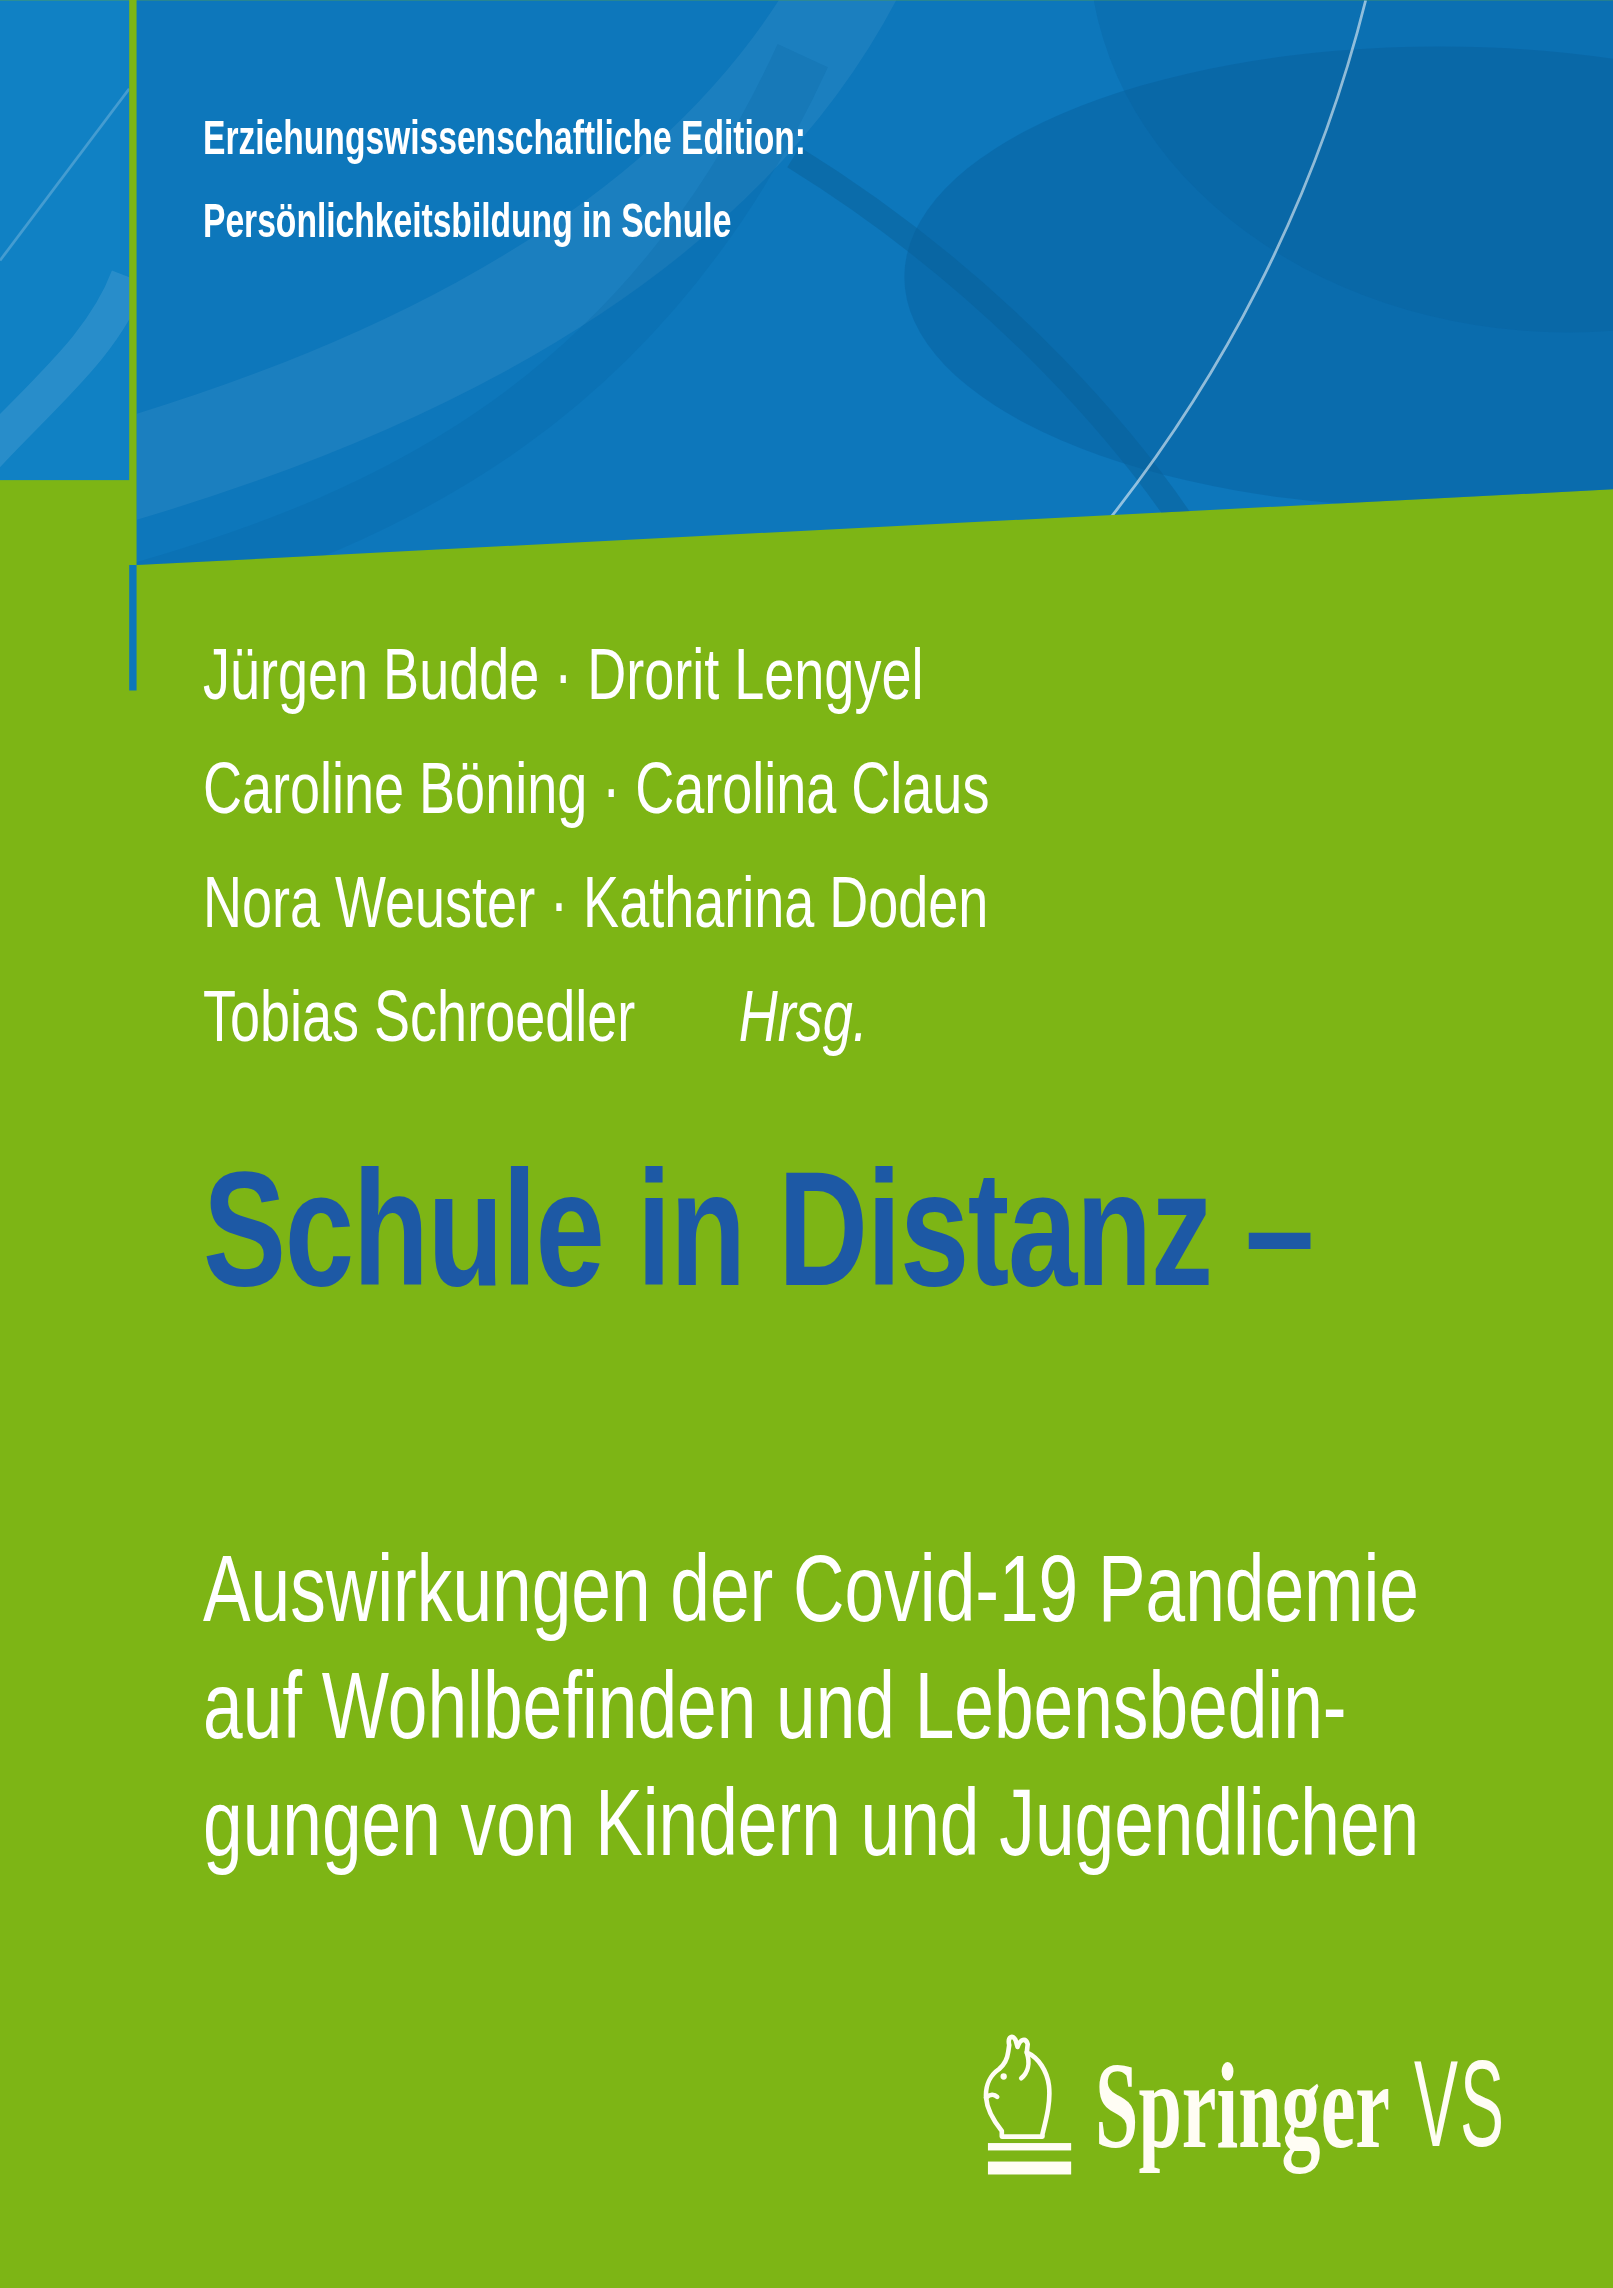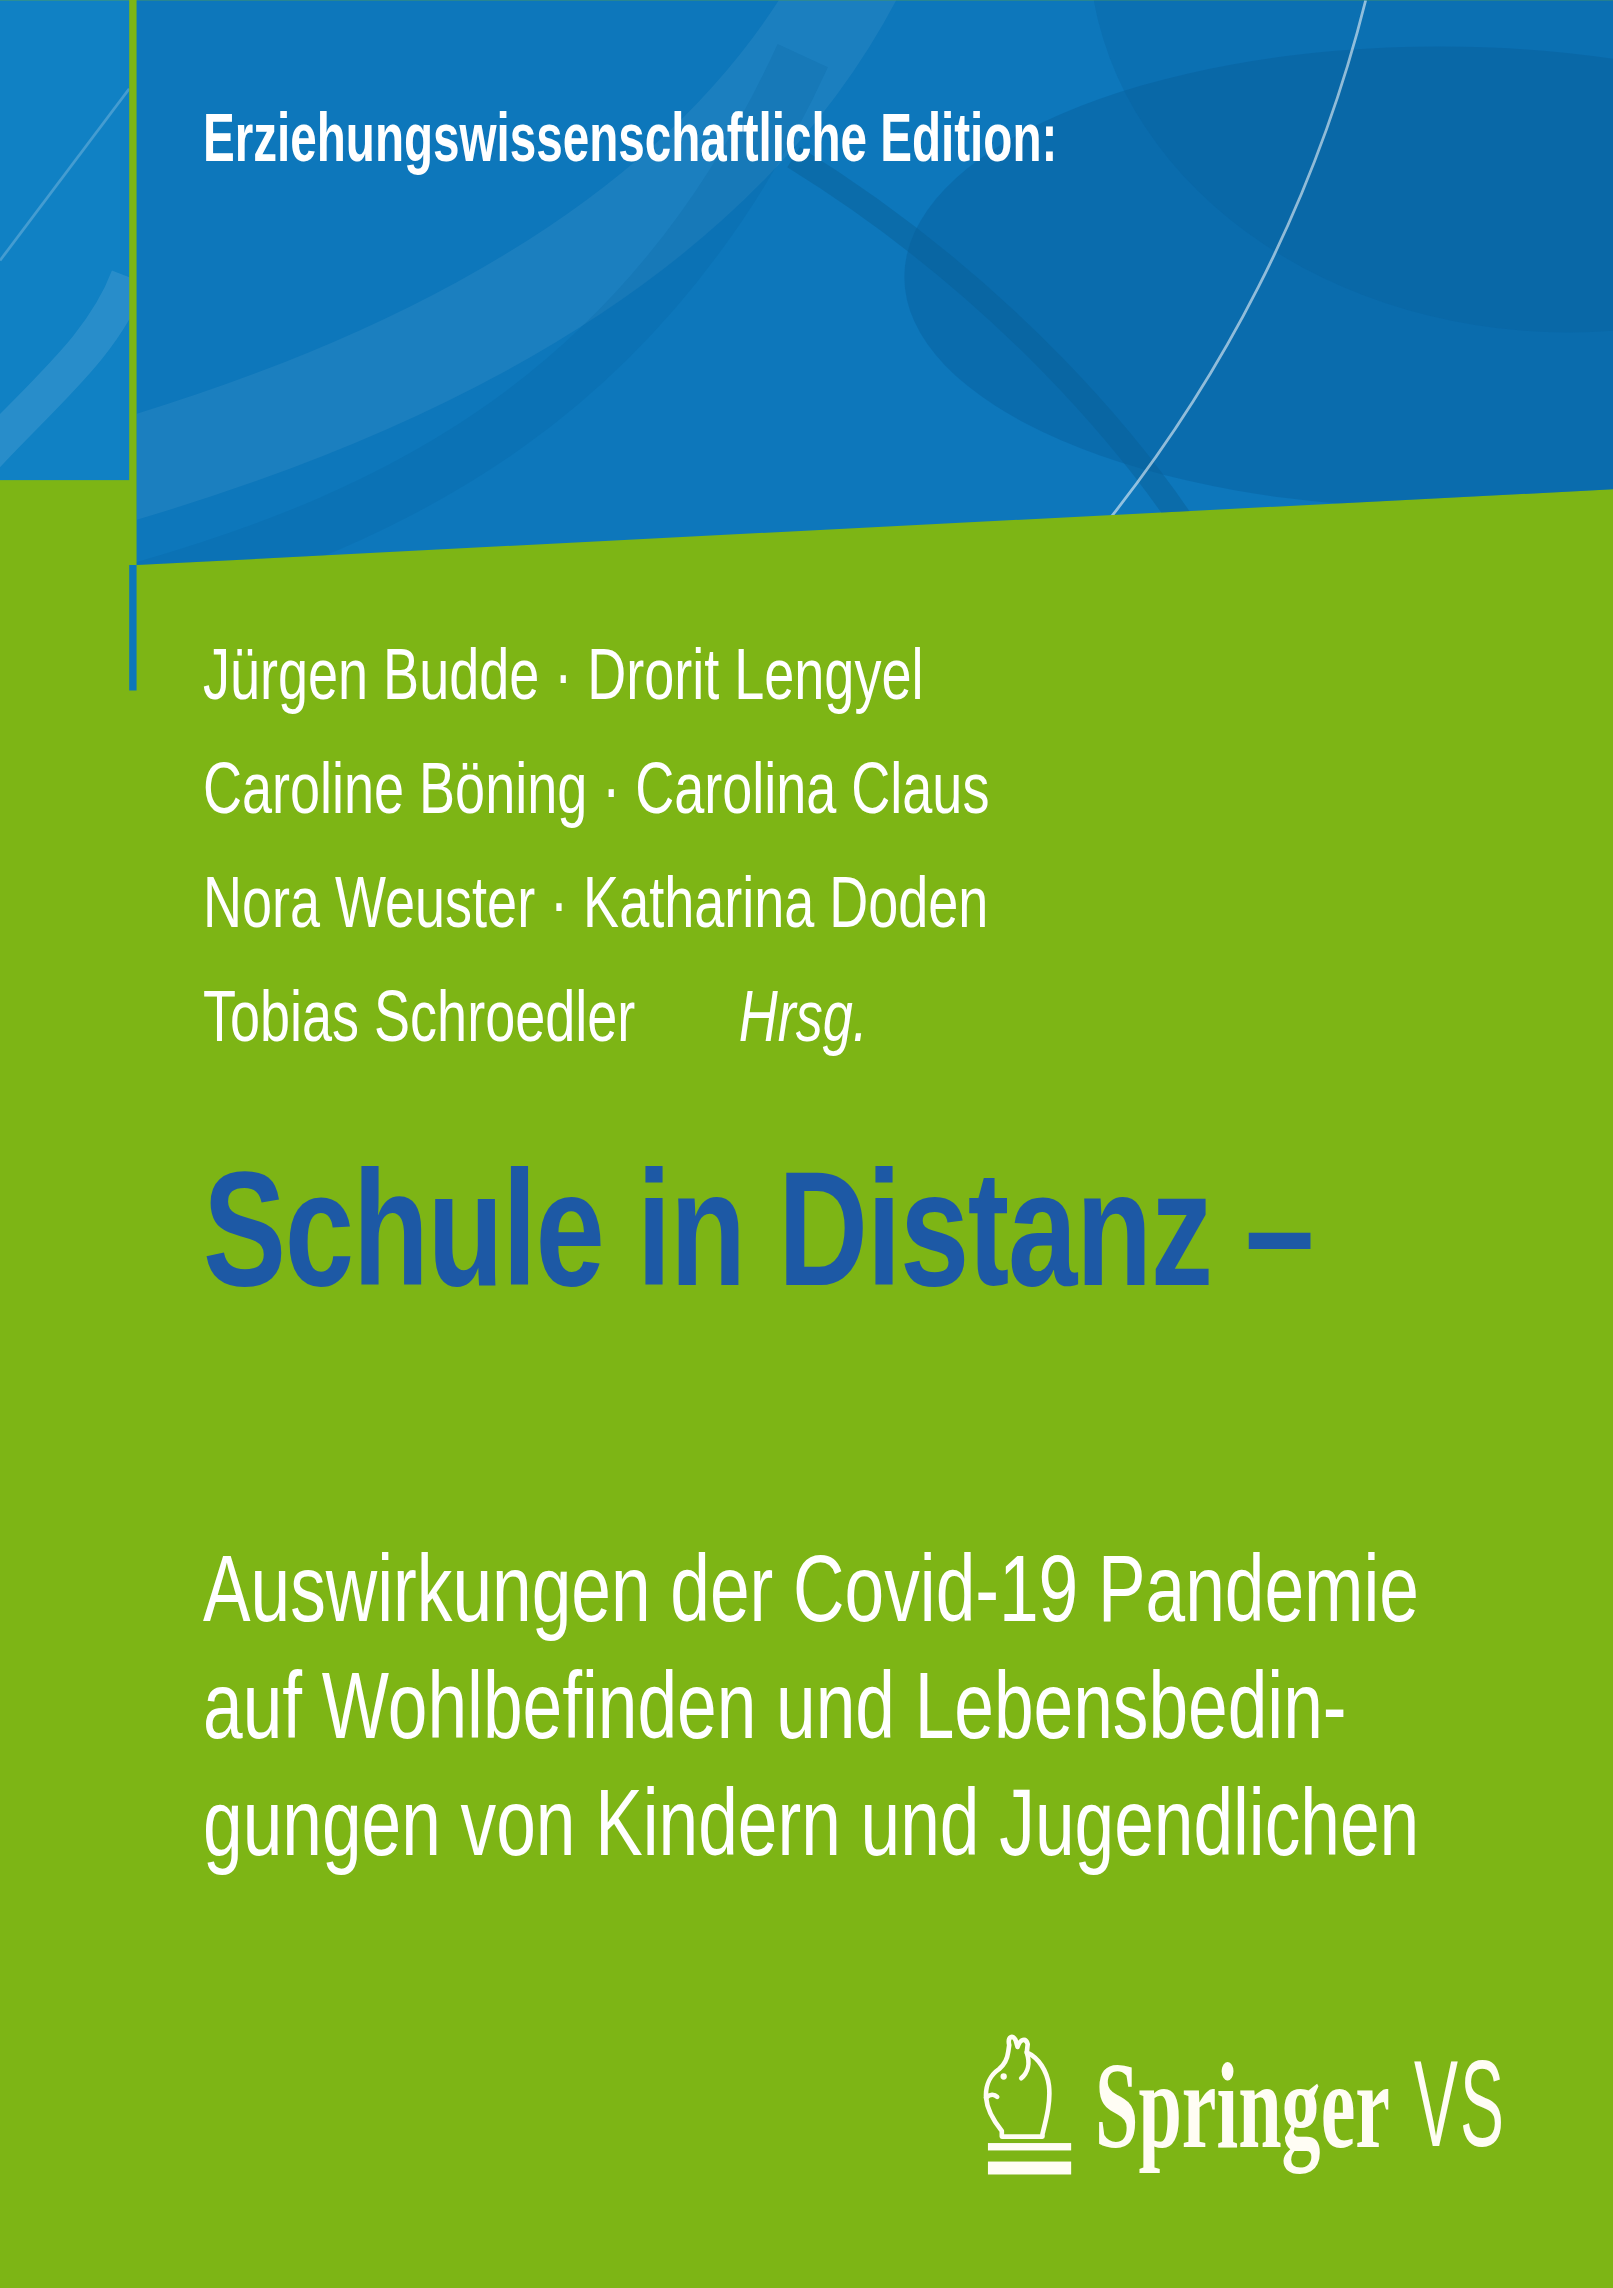--- a/index.html
+++ b/index.html
@@ -19,21 +19,21 @@
     font-family:"Liberation Sans",sans-serif;
     background:var(--green,#7db515);
   }
   .bg{position:absolute;left:0;top:0;width:1613px;height:2289px;display:block;}
 
   
   .txt{position:absolute;white-space:nowrap;}
   .cond{display:inline-block;transform-origin:0 50%;}
 
   .series{left:203px;top:96px;color:var(--text-white,#fff);
-          font-size:68px;font-weight:bold;line-height:83px;letter-spacing:0;}
+          font-size:48px;font-weight:bold;line-height:83px;letter-spacing:0;}
   .series .cond{transform:scaleX(0.70);}
 
   .authors{left:203px;top:617px;color:var(--text-white,#fff);
            font-size:72px;font-weight:400;line-height:114px;}
   .authors .cond{transform:scaleX(0.75);}
   .authors .hrsg{font-style:italic;margin-left:138px;}
 
   .booktitle{left:203px;top:1137px;color:var(--title-blue,#1d59a5);
              font-size:164px;font-weight:700;line-height:183px;letter-spacing:-1.8px;}
   .booktitle .cond{transform:scaleX(0.76);}
@@ -89,20 +89,21 @@
       <path d="M860,170 C1070,300 1240,480 1330,645" stroke="rgba(8,95,150,0.45)" stroke-width="26" fill="none"></path>
       <path d="M1480,0 C1430,200 1330,420 1150,625" stroke="rgba(255,255,255,0.55)" stroke-width="3" fill="none"></path>
       <path d="M148,640 C430,560 700,430 870,60" stroke="rgba(8,95,155,0.18)" stroke-width="60" fill="none"></path>
     </g>
 
     <rect x="140" y="612" width="8" height="136" fill="var(--main-blue,#0d77bb)"></rect>
   </svg>
 
   <div class="txt series">
     <div><span class="cond">Erziehungswissenschaftliche Edition:</span></div>
+    <div><span class="cond">Persönlichkeitsbildung in Schule</span></div>
   </div>
 
   <div class="txt authors">
     <div><span class="cond">Jürgen Budde · Drorit Lengyel</span></div>
     <div><span class="cond">Caroline Böning · Carolina Claus</span></div>
     <div><span class="cond">Nora Weuster · Katharina Doden</span></div>
     <div>
       <span class="cond">
         <span>Tobias Schroedler</span><span class="hrsg">Hrsg.</span>
       </span>

